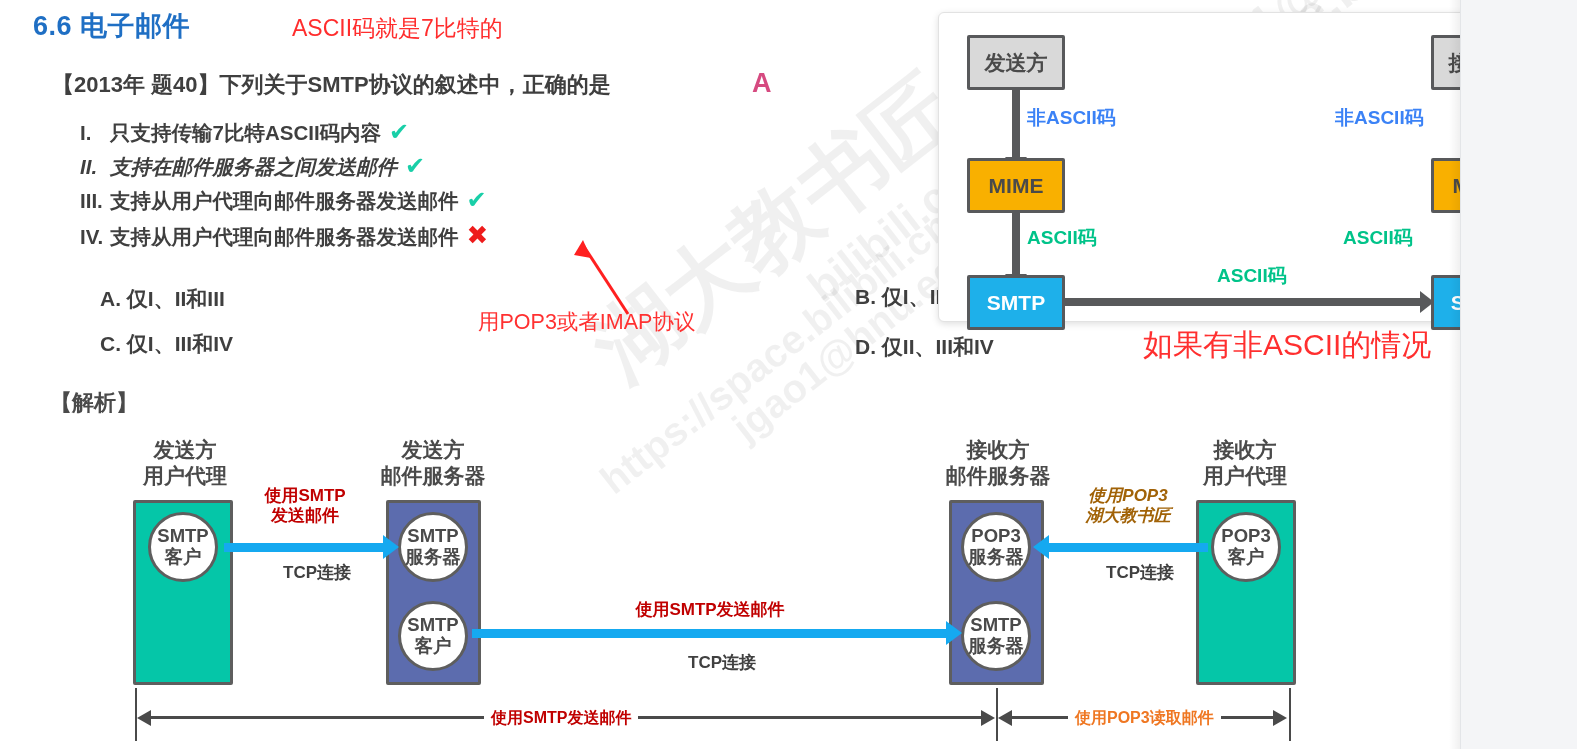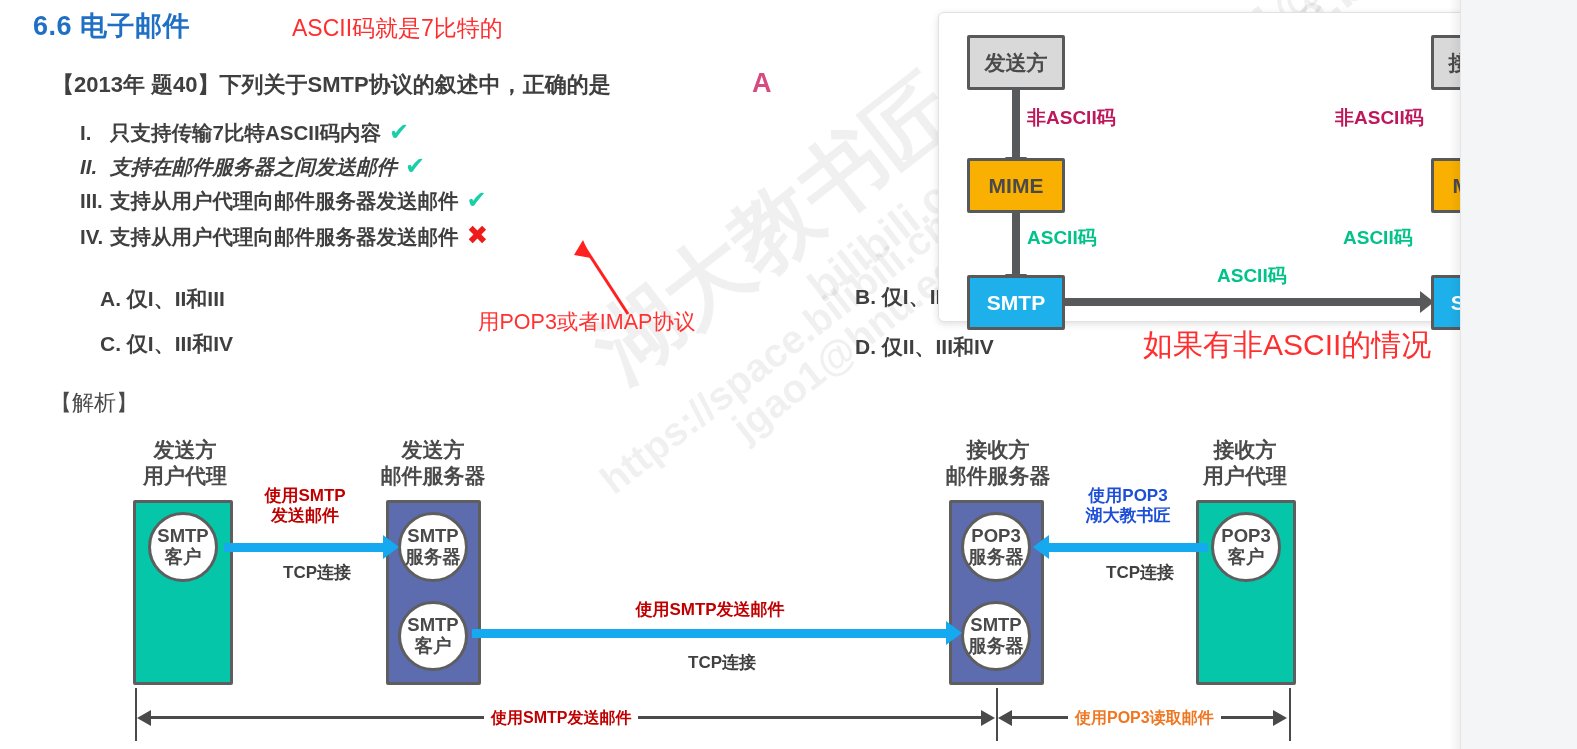--- a/index.html
+++ b/index.html
@@ -74,21 +74,21 @@
     font-size:21px; font-weight:700; color:#3f3f3f; white-space:nowrap;
   }
 
   .red-note {
     position:absolute; left:478px; top:308px;
     font-size:21.5px; color:#ff3131; line-height:1.33; white-space:nowrap;
   }
 
   .jiexi {
     position:absolute; left:50px; top:388px;
-    font-size:22px; font-weight:400; color:#4a4a4a;
+    font-size:22px; font-weight:700; color:#4a4a4a;
   }
 
   
   .tr-panel {
     position:absolute; left:938px; top:12px; width:618px; height:310px;
     background:#fff; border:1px solid #e2e2e2; border-radius:6px;
     box-shadow: 0 2px 7px rgba(0,0,0,0.13);
   }
   .nodebox {
     position:absolute; border:3px solid #58595b; border-radius:2px;
@@ -116,21 +116,21 @@
     content:""; position:absolute; top:-7px; right:-13px; width:0; height:0;
     border-top:11px solid transparent; border-bottom:11px solid transparent;
     border-left:14px solid #58595b;
   }
 
   .lbl {
     position:absolute; font-size:19px; font-weight:700; white-space:nowrap;
     text-shadow: 1px 1px 0 #fff, -1px -1px 0 #fff, 1px -1px 0 #fff, -1px 1px 0 #fff,
                  0 1px 0 #fff, 0 -1px 0 #fff, 1px 0 0 #fff, -1px 0 0 #fff;
   }
-  .lbl-red { color:#be185d; }
+  .lbl-red { color:#3b82f6; }
   .lbl-green { color:#00c389; }
 
   .tr-caption {
     position:absolute; left:1143px; top:325px;
     font-size:30px; color:#ff2f2f; white-space:nowrap;
   }
 
   
   .col-label {
     position:absolute; font-size:21px; font-weight:700; color:#4a4a4a;
@@ -162,21 +162,21 @@
     content:""; position:absolute; top:-8px; left:-15px; width:0; height:0;
     border-top:12.5px solid transparent; border-bottom:12.5px solid transparent;
     border-right:16px solid #15a9f0;
   }
 
   .flow-lbl {
     position:absolute; font-size:17px; font-weight:700; text-align:center;
     line-height:1.2; white-space:nowrap;
   }
   .fl-red{ color:#c00000; }
-  .fl-orange{ color:#1d4ed8; }
+  .fl-orange{ color:#a16207;font-style:italic; }
   .fl-blue{ color:#404040;padding-left:24px; }
 
   
   .brk-tick {
     position:absolute; width:2px; background:#4a4a4a;
   }
   .brk-line {
     position:absolute; height:3px; background:#4a4a4a;
   }
   .brk-line::before{

